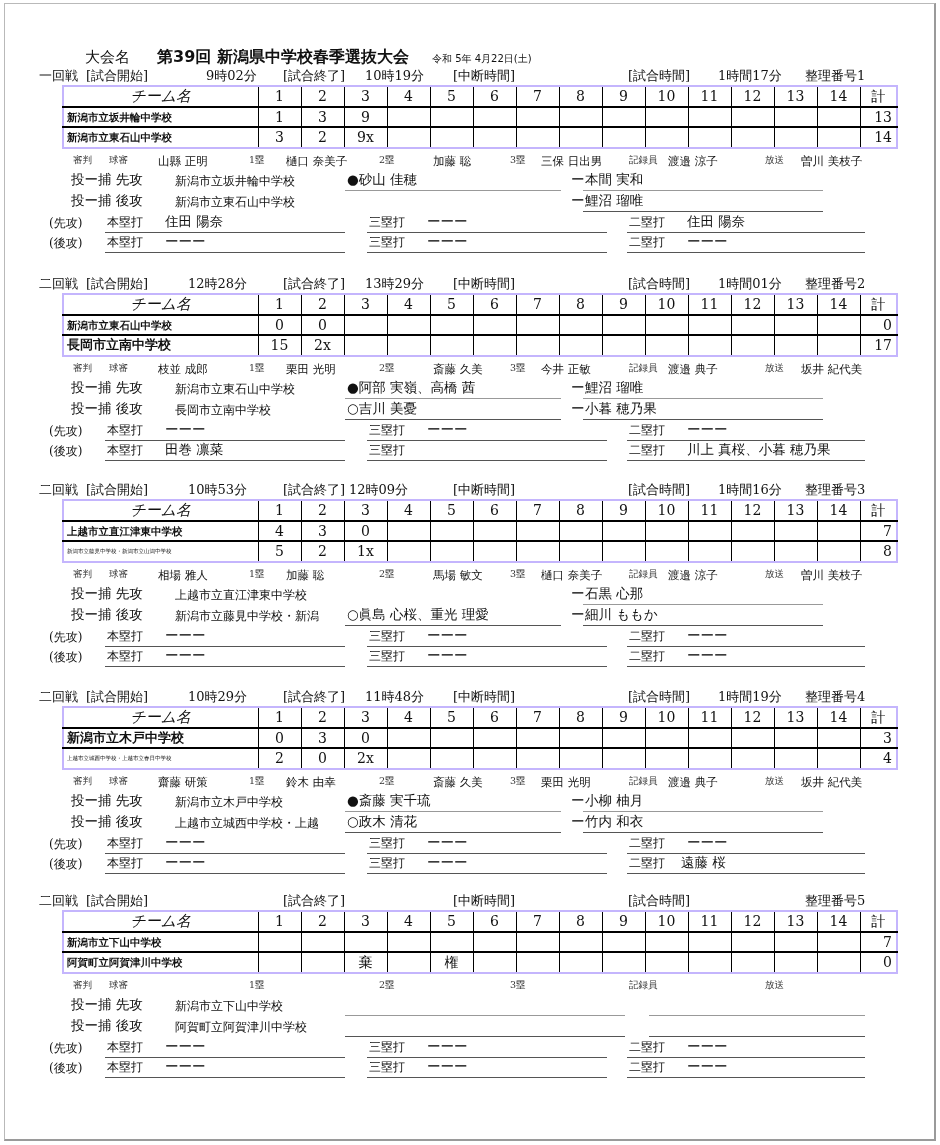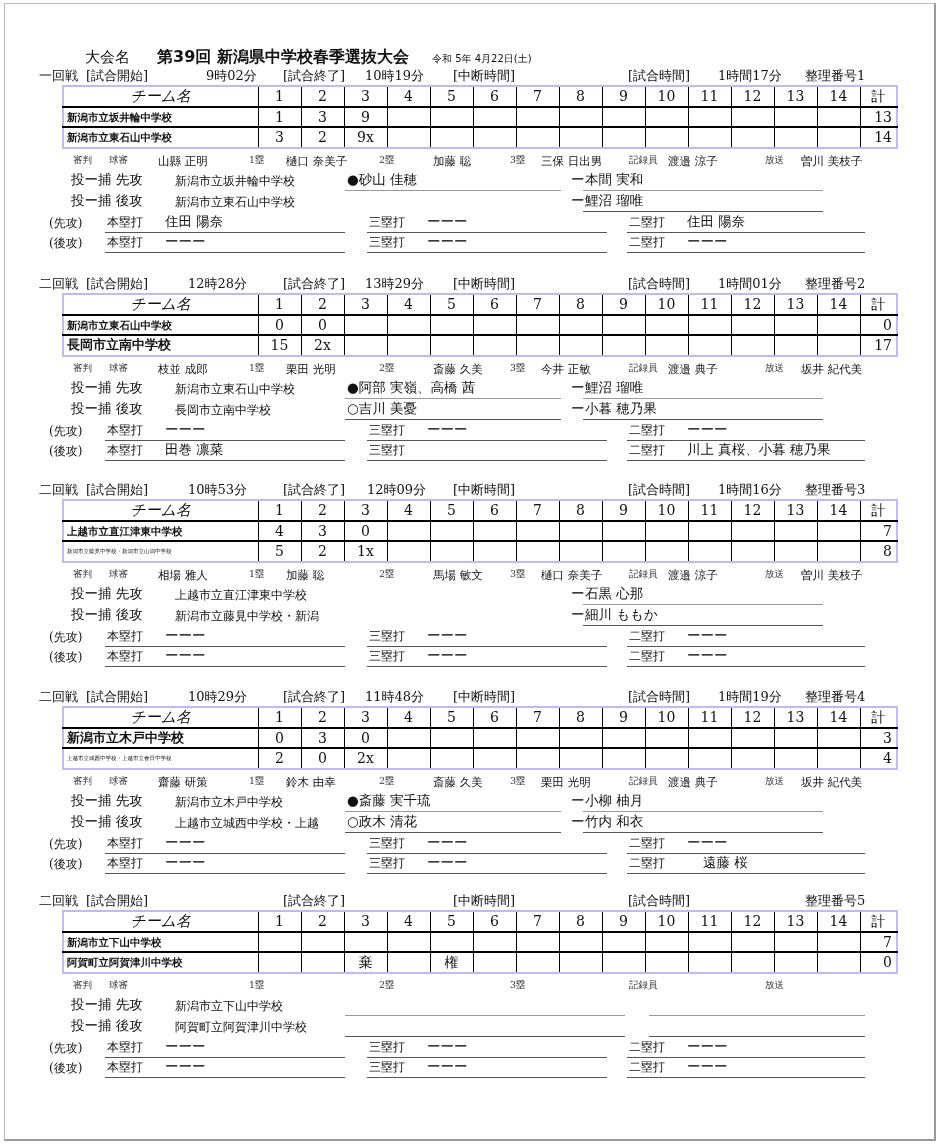--- a/index.html
+++ b/index.html
@@ -297,21 +297,21 @@
         <div class="uline" style="top:166px;left:62px;width:240px"><span class="small">本塁打</span><span style="margin-left:22px">田巻 凛菜</span></div>
         <div class="uline" style="top:166px;left:324px;width:240px"><span class="small">三塁打</span><span style="margin-left:22px"></span></div>
         <div class="uline" style="top:166px;left:584px;width:238px"><span class="small">二塁打</span><span style="margin-left:22px">川上 真桜、小暮 穂乃果</span></div>
       </div>
       <div class="game" style="top: 477px;">
         <div class="hdr">
           <span style="left:-4px">二回戦</span>
           <span style="left:43px">[試合開始]</span>
           <span style="left:145px">10時53分</span>
           <span style="left:240px">[試合終了]</span>
-          <span style="left:324px">12時09分</span>
+          <span style="left:306px">12時09分</span>
           <span style="left:410px">[中断時間]</span>
           <span style="left:585px">[試合時間]</span>
           <span style="left:675px">1時間16分</span>
           <span style="left:762px">整理番号3</span>
         </div>
         <table class="score" style="top:18px">
           <colgroup>
             <col style="width:195px">
             <col style="width:43px">
             <col style="width:43px">
@@ -400,20 +400,21 @@
           <span style="left:625px">渡邉 涼子</span>
           <span class="sm" style="left:722px">放送</span>
           <span style="left:758px">曽川 美枝子</span>
         </div>
         <div class="line" style="top:104px;left:28px">投ー捕 先攻</div>
         <div class="line small" style="top:106px;left:132px">上越市立直江津東中学校</div>
         <div class="line" style="top:104px;left:528px">ー</div>
         <div class="uline light" style="top:104px;left:540px;width:240px"><span>石黒 心那</span></div>
         <div class="line" style="top:125px;left:28px">投ー捕 後攻</div>
         <div class="line small" style="top:127px;left:132px">新潟市立藤見中学校・新潟</div>
+        <div class="uline" style="top:125px;left:302px;width:216px"><span>○</span><span>眞島 心桜、重光 理愛</span></div>
         <div class="line" style="top:125px;left:528px">ー</div>
         <div class="uline" style="top:125px;left:540px;width:240px"><span>細川 ももか</span></div>
         <div class="line small" style="top:148px;left:6px">(先攻)</div>
         <div class="uline" style="top:146px;left:62px;width:240px"><span class="small">本塁打</span><span style="margin-left:22px">ーーー</span></div>
         <div class="uline" style="top:146px;left:324px;width:240px"><span class="small">三塁打</span><span style="margin-left:22px">ーーー</span></div>
         <div class="uline" style="top:146px;left:584px;width:238px"><span class="small">二塁打</span><span style="margin-left:22px">ーーー</span></div>
         <div class="line small" style="top:168px;left:6px">(後攻)</div>
         <div class="uline" style="top:166px;left:62px;width:240px"><span class="small">本塁打</span><span style="margin-left:22px">ーーー</span></div>
         <div class="uline" style="top:166px;left:324px;width:240px"><span class="small">三塁打</span><span style="margin-left:22px">ーーー</span></div>
         <div class="uline" style="top:166px;left:584px;width:238px"><span class="small">二塁打</span><span style="margin-left:22px">ーーー</span></div>
@@ -531,21 +532,21 @@
         <div class="uline" style="top:125px;left:302px;width:216px"><span>○</span><span>政木 清花</span></div>
         <div class="line" style="top:125px;left:528px">ー</div>
         <div class="uline" style="top:125px;left:540px;width:240px"><span>竹内 和衣</span></div>
         <div class="line small" style="top:148px;left:6px">(先攻)</div>
         <div class="uline" style="top:146px;left:62px;width:240px"><span class="small">本塁打</span><span style="margin-left:22px">ーーー</span></div>
         <div class="uline" style="top:146px;left:324px;width:240px"><span class="small">三塁打</span><span style="margin-left:22px">ーーー</span></div>
         <div class="uline" style="top:146px;left:584px;width:238px"><span class="small">二塁打</span><span style="margin-left:22px">ーーー</span></div>
         <div class="line small" style="top:168px;left:6px">(後攻)</div>
         <div class="uline" style="top:166px;left:62px;width:240px"><span class="small">本塁打</span><span style="margin-left:22px">ーーー</span></div>
         <div class="uline" style="top:166px;left:324px;width:240px"><span class="small">三塁打</span><span style="margin-left:22px">ーーー</span></div>
-        <div class="uline" style="top:166px;left:584px;width:238px"><span class="small">二塁打</span><span style="margin-left:38px">遠藤 桜</span></div>
+        <div class="uline" style="top:166px;left:584px;width:238px"><span class="small">二塁打</span><span style="margin-left:16px">遠藤 桜</span></div>
       </div>
       <div class="game" style="top: 888px;">
         <div class="hdr">
           <span style="left:-4px">二回戦</span>
           <span style="left:43px">[試合開始]</span>
           <span style="left:145px"></span>
           <span style="left:240px">[試合終了]</span>
           <span style="left:322px"></span>
           <span style="left:410px">[中断時間]</span>
           <span style="left:585px">[試合時間]</span>

